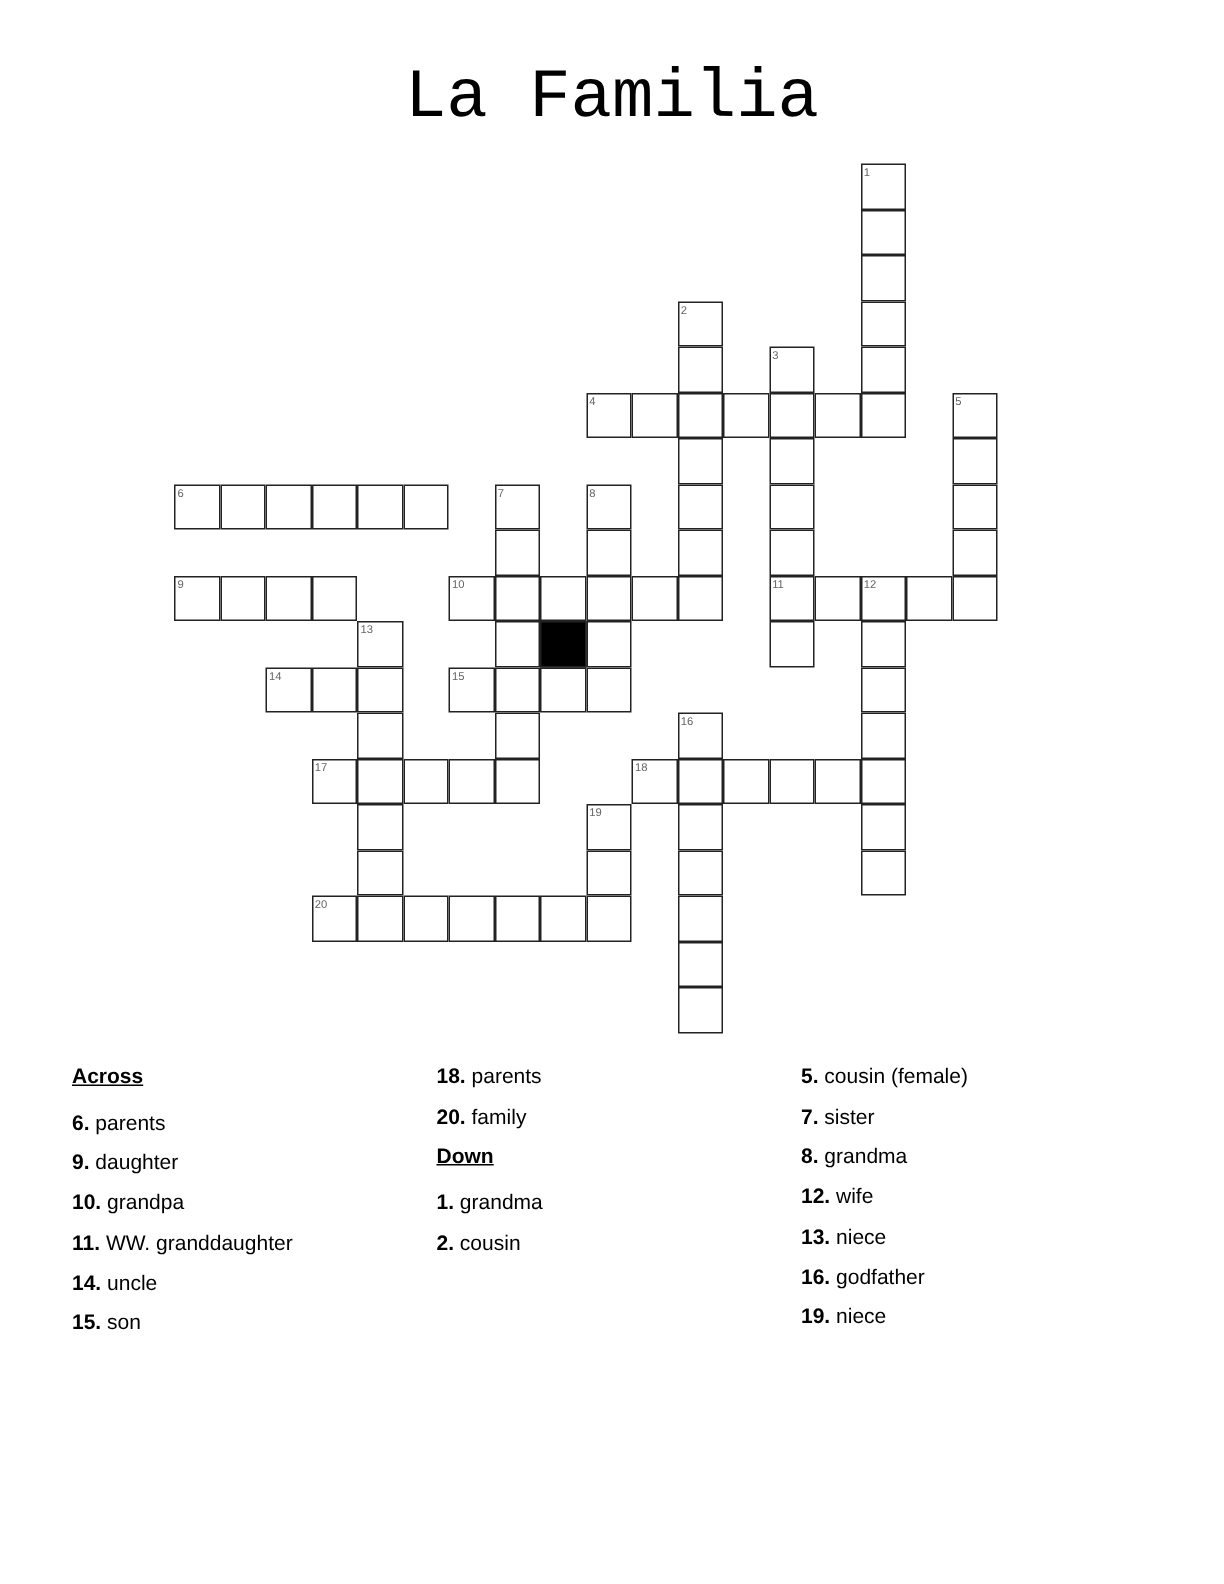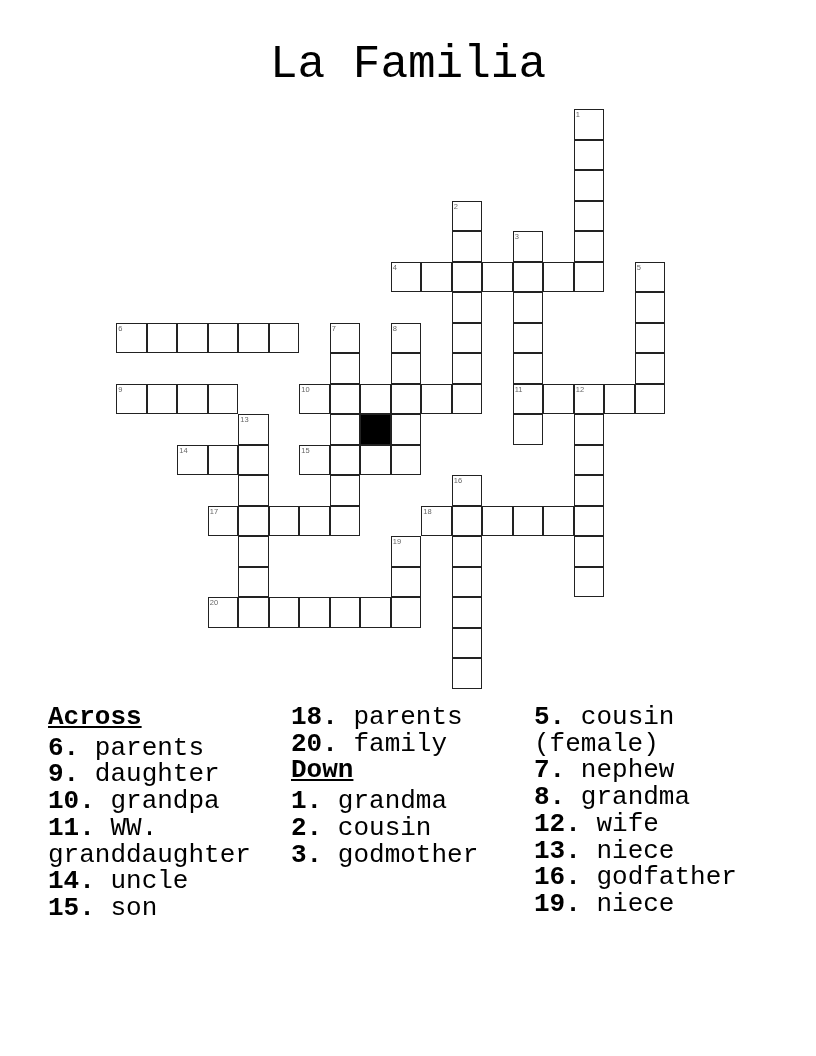--- a/index.html
+++ b/index.html
@@ -2,21 +2,21 @@
 <html><head>
 <meta charset="utf-8">
 <style>
   html, body { margin: 0; padding: 0; background: #ffffff; }
   body { width: 816px; height: 1056px; position: relative; overflow: hidden; font-family: "Liberation Mono", "DejaVu Sans Mono", monospace; color: #000; }
   .title { position: absolute; left: 0; top: 38px; width: 816px; text-align: center; font-family: "Liberation Mono", monospace; font-size: 46px; line-height: 54px; }
   #grid { position: absolute; left: 0; top: 0; width: 816px; height: 700px; }
   .cell { position: absolute; width: 30.5px; height: 30.5px; box-sizing: border-box; border: 1.5px solid #222; background: #fff; margin-left: -0.75px; margin-top: -0.75px; }
   .cell.black { background: #000; }
   .cell .num { position: absolute; left: 1px; top: 0px; font-family: "Liberation Sans", sans-serif; font-size: 7.5px; color: #666; line-height: 9px; }
-  .clues { position: absolute; top: 704px; font-family: Liberation Mono, monospace; font-size: 26px; line-height: 26.7px; }
+  .clues { position: absolute; top: 704px; font-family: Liberation Sans, sans-serif; font-size: 14px; line-height: 26.7px; }
   .col1 { left: 48px; width: 240px; }
   .col2 { left: 291px; width: 240px; }
   .col3 { left: 534px; width: 240px; }
   .heading { font-weight: bold; text-decoration: underline; margin-bottom: 4px; }
   .clue .n { font-weight: bold; }
   .clue { white-space: pre-wrap; }
 </style>
 </head>
 <body>
 
@@ -171,24 +171,23 @@
   <div class="clue"><span class="n">14</span><span class="n">.</span> <span>uncle</span></div>
   <div class="clue"><span class="n">15</span><span class="n">.</span> <span>son</span></div>
 </div>
 
 <div class="clues col2">
   <div class="clue"><span class="n">18</span><span class="n">.</span> <span>parents</span></div>
   <div class="clue"><span class="n">20</span><span class="n">.</span> <span>family</span></div>
   <div class="heading">Down</div>
   <div class="clue"><span class="n">1</span><span class="n">.</span> <span>grandma</span></div>
   <div class="clue"><span class="n">2</span><span class="n">.</span> <span>cousin</span></div>
-  <div class="clue"><span class="n">3</span><span class="n">.</span> <span>godmother</span></div>
 </div>
 
 <div class="clues col3">
   <div class="clue"><span class="n">5</span><span class="n">.</span> <span>cousin (female)</span></div>
-  <div class="clue"><span class="n">7</span><span class="n">.</span> <span>nephew</span></div>
+  <div class="clue"><span class="n">7</span><span class="n">.</span> <span>sister</span></div>
   <div class="clue"><span class="n">8</span><span class="n">.</span> <span>grandma</span></div>
   <div class="clue"><span class="n">12</span><span class="n">.</span> <span>wife</span></div>
   <div class="clue"><span class="n">13</span><span class="n">.</span> <span>niece</span></div>
   <div class="clue"><span class="n">16</span><span class="n">.</span> <span>godfather</span></div>
   <div class="clue"><span class="n">19</span><span class="n">.</span> <span>niece</span></div>
 </div>
 
 </body></html>

